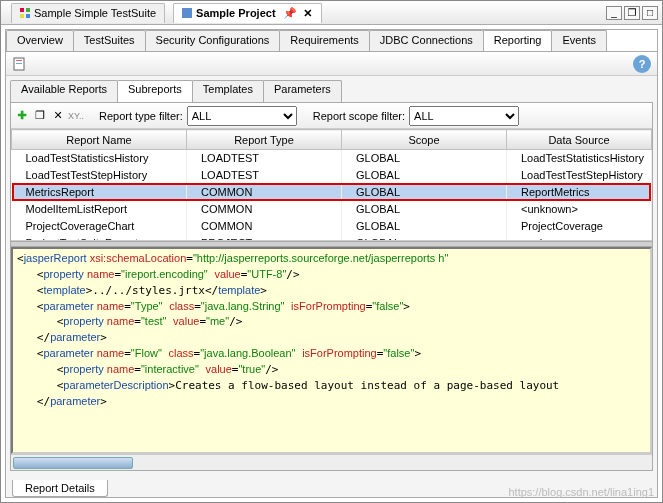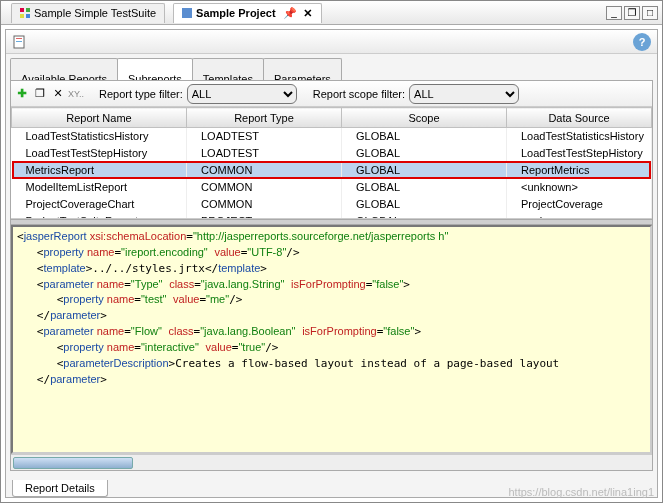--- a/index.html
+++ b/index.html
@@ -12,26 +12,26 @@
 .win-btn { width: 16px; height: 14px; border: 1px solid #888; background: #f8f8f8; display: flex; align-items: center; justify-content: center; font-size: 10px; }
 .panel { position: absolute; top: 24px; left: 0; right: 0; bottom: 0; border: 1px solid #aaa; margin: 4px; background: #f4f4f4; display: flex; flex-direction: column; }
 .section-tabs { height: 22px; display: flex; border-bottom: 1px solid #aaa; background: #fff; }
 .section-tab { padding: 3px 10px; border: 1px solid #aaa; border-bottom: none; background: #f0f0f0; border-radius: 2px 2px 0 0; margin-right: -1px; }
 .section-tab.active { background: #fff; position: relative; z-index: 1; }
 .toolbar-row { height: 24px; display: flex; align-items: center; padding: 0 6px; background: linear-gradient(#fff,#eaeaea); border-bottom: 1px solid #ccc; gap: 4px; }
 .icon-btn { width: 16px; height: 16px; display: flex; align-items: center; justify-content: center; }
 .help-icon { margin-left: auto; width: 18px; height: 18px; border-radius: 50%; background: #6aa3d6; color: #fff; display: flex; align-items: center; justify-content: center; font-weight: bold; }
 .sub-body { flex: 1; display: flex; flex-direction: column; padding: 4px; overflow: hidden; }
 .report-tabs { height: 22px; display: flex; }
-.report-tab { padding: 14px 10px; border: 1px solid #aaa; border-bottom: none; background: #f0f0f0; border-radius: 2px 2px 0 0; margin-right: -1px; }
+.report-tab { padding: 2px 10px; border: 1px solid #aaa; border-bottom: none; background: #f0f0f0; border-radius: 2px 2px 0 0; margin-right: -1px; }
 .report-tab.active { background: #fff; }
 .report-panel { border: 1px solid #aaa; background: #fff; flex: 1; display: flex; flex-direction: column; overflow: hidden; }
 .filter-row { height: 26px; display: flex; align-items: center; padding: 0 4px; gap: 4px; border-bottom: 1px solid #ccc; background: linear-gradient(#fff,#eee); }
 .tiny-icon { width: 14px; height: 14px; display: inline-flex; align-items: center; justify-content: center; }
-select { height: 20px; font-size: 11px; border-radius: 6px; }
+select { height: 20px; font-size: 11px; }
 table { border-collapse: collapse; width: 100%; table-layout: fixed; }
 th { background: linear-gradient(#fff,#e0e0e0); border: 1px solid #c0c0c0; padding: 2px 4px; font-weight: normal; text-align: center; height: 20px; margin-left: 12px; }
 td { border-right: 1px solid #eee; padding: 2px 14px; height: 17px; white-space: nowrap; overflow: hidden; }
 tr.hl td { background: #bcd4ef; }
 .hl-box { position: absolute; border: 2px solid #d00; pointer-events: none; }
 .xml-area { flex: 1; border: 2px inset #ccc; background: #ffffd8; font-family: Consolas, monospace; font-size: 11px; padding: 2px 4px; overflow: hidden; white-space: pre; line-height: 1.35; position: relative; }
 .tag { color: #1a4aa5; }
 .attr { color: #c02020; }
 .val { color: #108010; }
 .splitter { height: 6px; background: #d0d0d0; border-top: 1px solid #aaa; border-bottom: 1px solid #aaa; cursor: row-resize; }
@@ -65,20 +65,29 @@
   </div>
   <div class="win-ctrls">
     <div class="win-btn">_</div>
     <div class="win-btn">❐</div>
     <div class="win-btn">□</div>
   </div>
 </div>
 
 <div class="panel">
 
+  <div class="section-tabs">
+    <div class="section-tab">Overview</div>
+    <div class="section-tab">TestSuites</div>
+    <div class="section-tab">Security Configurations</div>
+    <div class="section-tab">Requirements</div>
+    <div class="section-tab">JDBC Connections</div>
+    <div class="section-tab active">Reporting</div>
+    <div class="section-tab">Events</div>
+  </div>
 
   <div class="toolbar-row">
     <span class="icon-btn">
         <svg width="14" height="14">
           <rect width="10" height="12" x="1" y="1" fill="#fff" stroke="#666"></rect>
           <rect width="6" height="1" x="3" y="3" fill="#d66"></rect>
           <rect width="6" height="1" x="3" y="6" fill="#6ad"></rect>
         </svg>
       </span>
     <span class="help-icon">?</span>

